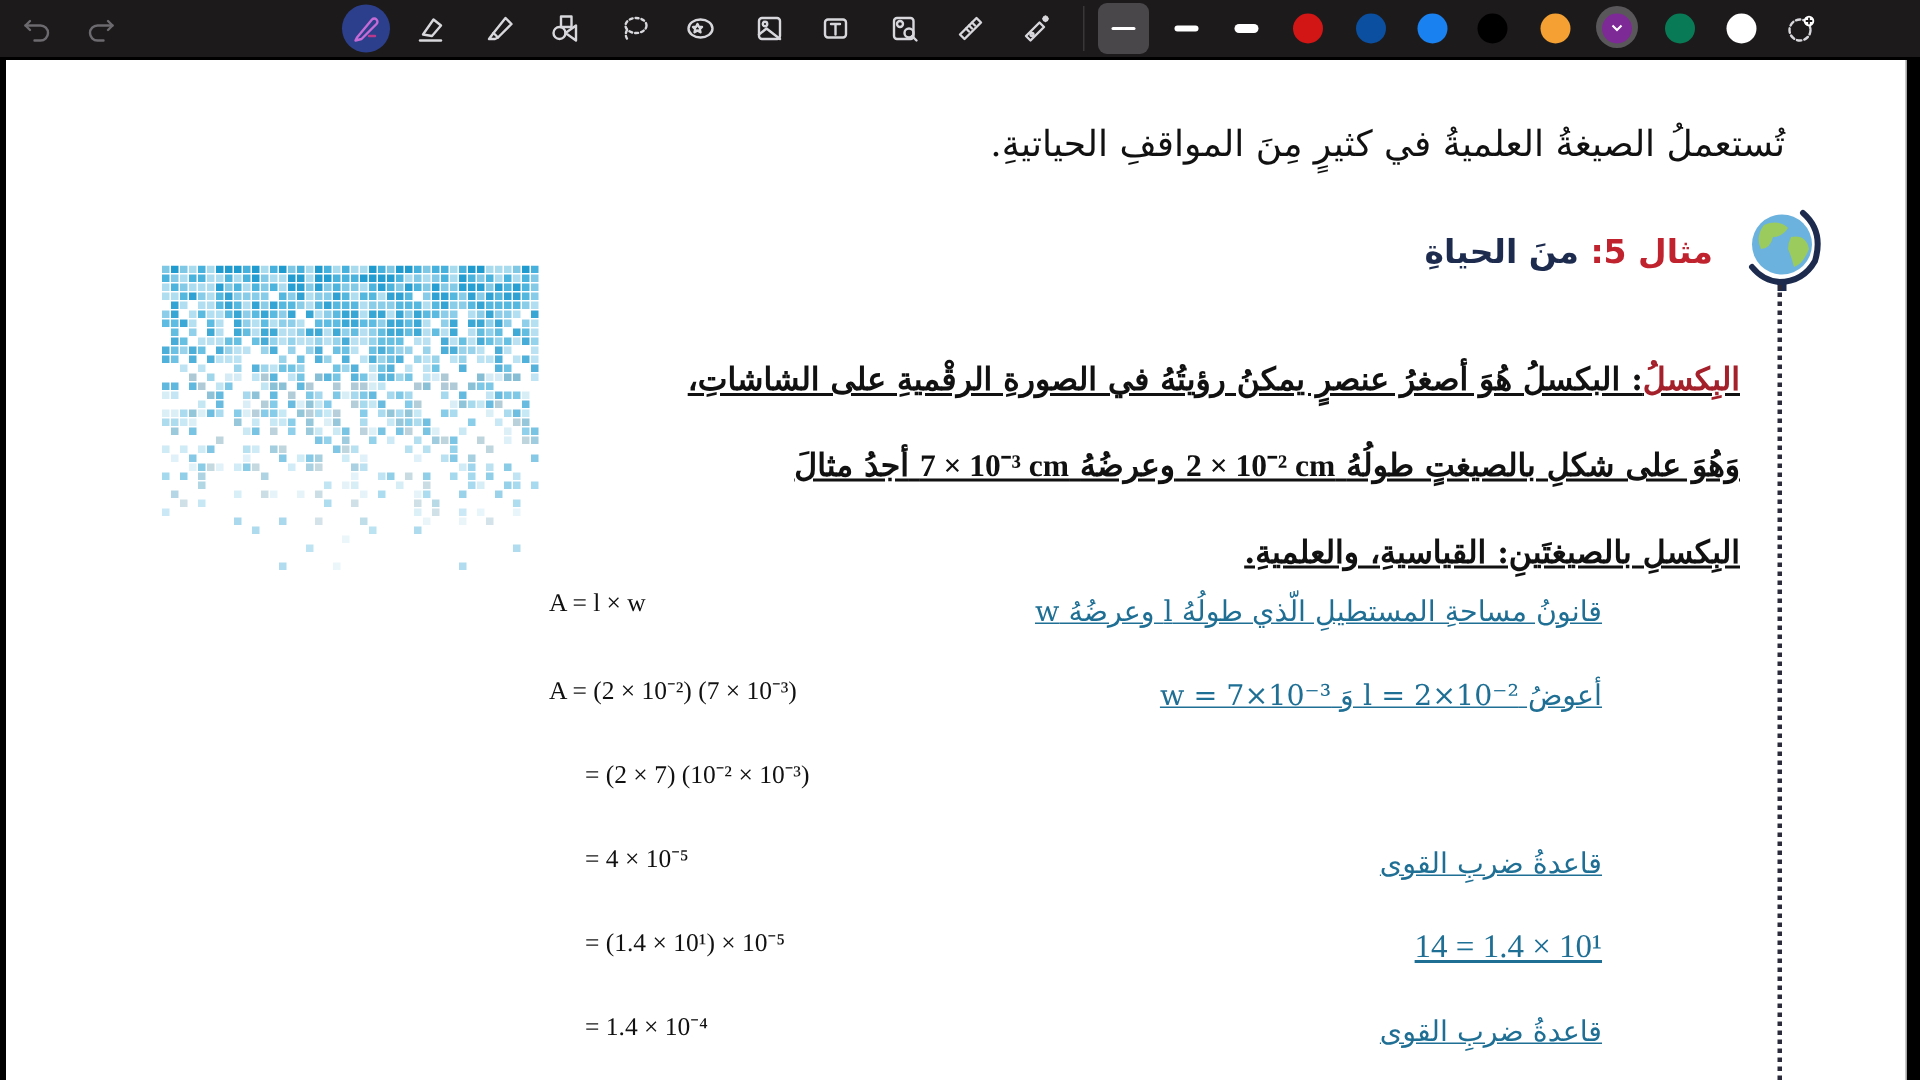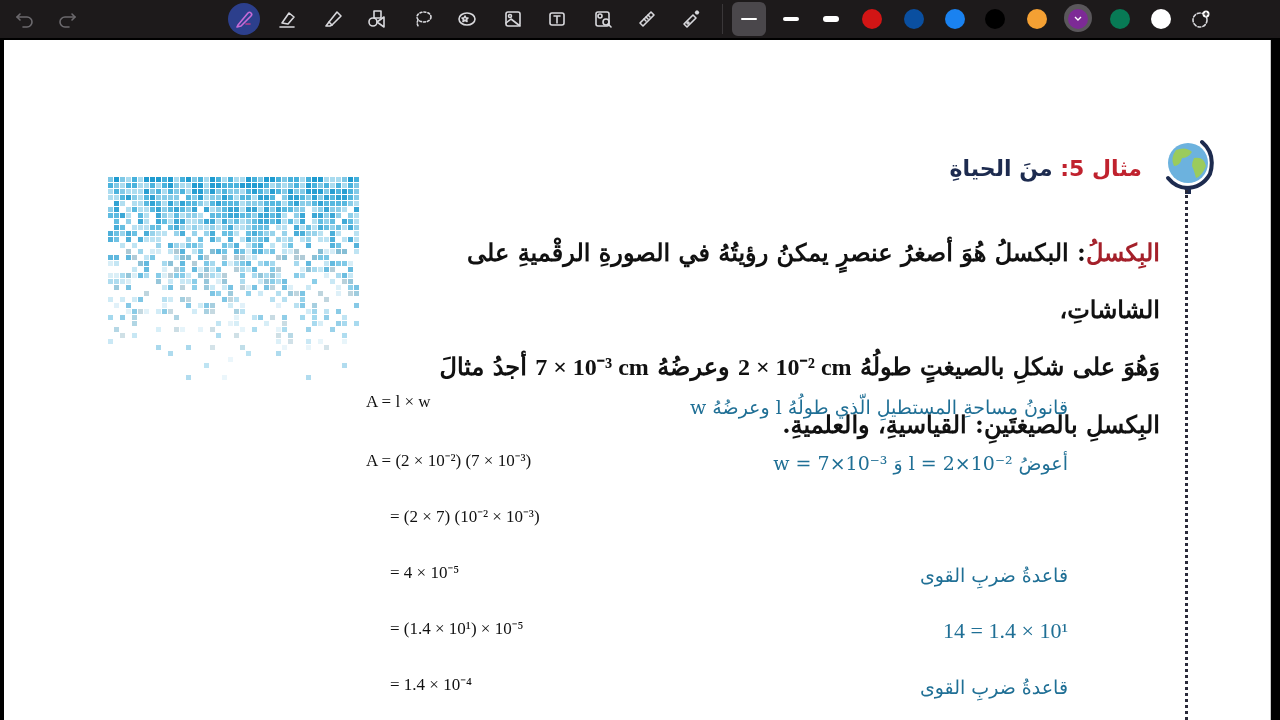--- a/index.html
+++ b/index.html
@@ -19,28 +19,28 @@
 
   
   .page { position:absolute; left:4px; top:40px; width:1266px; height:680px; background:#fff; border-right:1px solid #c9c9c9; }
   .rtl { direction:rtl; unicode-bidi:embed; }
   .intro { position:absolute; right:80px; top:42px; font-size:24px; color:#111; }
   .ex-heading { position:absolute; right:128px; top:116px; font-family:"DejaVu Sans", sans-serif; font-weight:bold; font-size:22px; }
   .ex-num { color:#c0222e; }
   .ex-title { color:#1d2b4f; }
   .globe { position:absolute; left:1158px; top:96px; width:56px; height:60px; }
   .dotted-line { position:absolute; left:1181px; top:150px; height:530px; border-left:3px dotted #2a2a3a; }
-  .body-para { position:absolute; right:110px; top:184px; width:800px; font-size:24px; line-height:57px; color:#111; font-weight:bold; text-align:right; }
+  .body-para { position:absolute; right:110px; top:184px; width:800px; font-size:21px; line-height:57px; color:#111; font-weight:bold; text-align:right;text-decoration:underline; }
   .keyword { color:#a4202a; }
   .latin { font-family:"Liberation Serif", serif; direction:ltr; unicode-bidi:isolate; font-weight:bold; }
   .pixel-art { position:absolute; left:104px; top:137px; width:252px; height:208px; }
 
   
   .step-eq { position:absolute; left:366px; font-family:"Liberation Serif", serif; font-size:17px; color:#111; direction:ltr; white-space:nowrap; }
-  .step-note { position:absolute; right:202px; font-size:19px; color:#1f6f95; white-space:nowrap; }
+  .step-note { position:absolute; right:202px; font-size:19px; color:#1f6f95; white-space:nowrap;text-decoration:underline; }
 </style>
 </head>
 <body>
 
 <div class="toolbar">
   <div class="tb-item dim" style="left:10px">
     <svg viewBox="0 0 20 20">
         <path d="M5 5 L2 8 L5 11"></path>
         <path d="M2 8 H12 a5 5 0 0 1 0 10 H8"></path>
       </svg>
@@ -152,20 +152,21 @@
     <svg viewBox="0 0 20 20">
         <circle cx="9" cy="11" r="7" stroke-dasharray="3 2"></circle>
         <circle cx="15" cy="5" r="3.5" fill="#fff" stroke="none"></circle>
         <path d="M15 3.3 V6.7 M13.3 5 H16.7" stroke="#1d1a1b" stroke-width="1.2"></path>
       </svg>
   </div>
 </div>
 
 <div class="page">
 
+  <div class="intro rtl">تُستعملُ الصيغةُ العلميةُ في كثيرٍ مِنَ المواقفِ الحياتيةِ.</div>
 
   <svg class="globe" viewBox="0 0 56 60">
     <circle cx="26" cy="27" r="20" fill="#6cb2de"></circle>
     <path d="M14 14 Q24 10 30 16 Q26 22 20 22 Q18 30 12 30 Q8 22 14 14 Z" fill="#9bcb5c"></path>
     <path d="M32 22 Q42 20 44 30 Q40 40 34 42 Q32 34 30 30 Q30 26 32 22 Z" fill="#9bcb5c"></path>
     <path d="M40 6 Q54 18 48 38 Q40 52 24 52" fill="none" stroke="#1d2b4f" stroke-width="4" stroke-linecap="round"></path>
     <path d="M6 42 Q14 52 26 52" fill="none" stroke="#1d2b4f" stroke-width="4" stroke-linecap="round"></path>
     <rect x="23" y="52" width="6" height="6" fill="#1d2b4f"></rect>
   </svg>
   <div class="dotted-line"></div>

